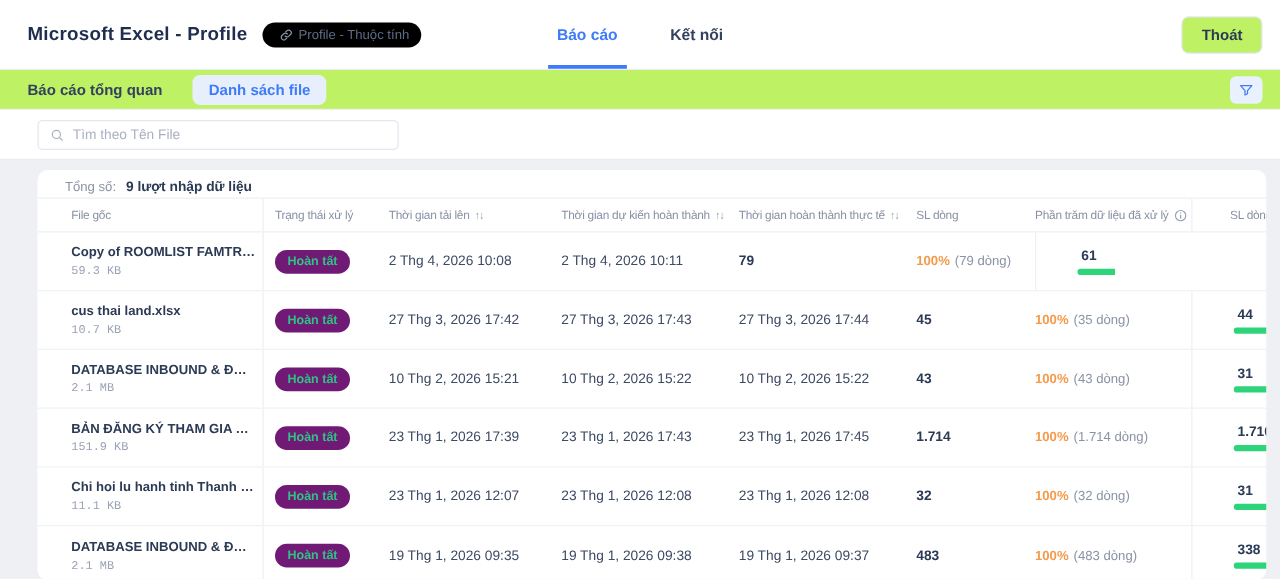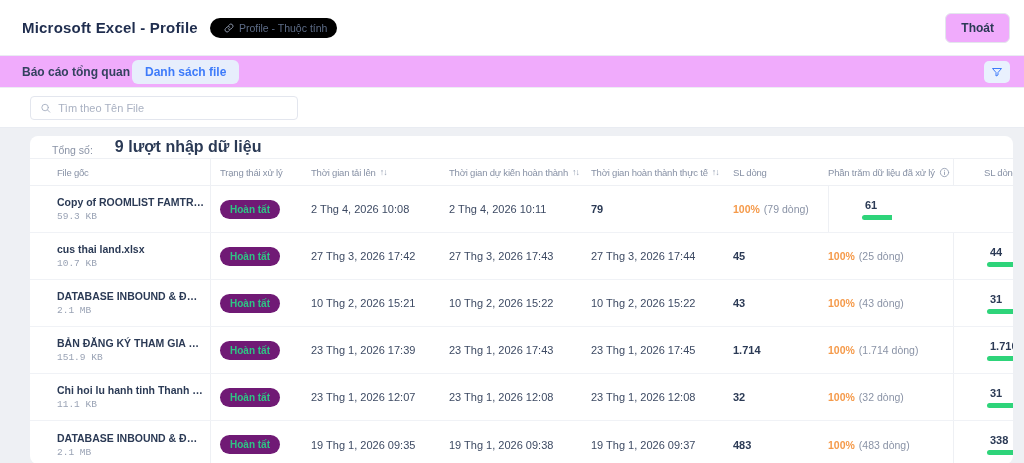--- a/index.html
+++ b/index.html
@@ -21,51 +21,51 @@
     margin-left:12px; background:#000000; border-radius:12px; padding:4px 10px;
     font-size:10.5px; color:#5d6c87; display:flex; align-items:center; gap:5px; white-space:nowrap;
   }
   .tabs { position:absolute; left:50%; transform:translateX(-50%); top:0; height:100%; display:flex; gap:28px; }
   .tab {
     display:flex; align-items:center; height:100%; padding:0 7px;
     font-size:12.5px; font-weight:bold; color:#33415e; cursor:pointer; border-bottom:3px solid transparent; padding-top:3px;
   }
   .tab.active { color:#3e7bfa; border-bottom-color:#3e7bfa; }
   .exit-btn {
-    margin-left:auto; background:#f0abfc; border:1px solid #e3e6ed; border-radius:6px;
+    margin-left:auto; background:#bef264; border:1px solid #e3e6ed; border-radius:6px;
     padding:7px 15px; font-size:12px; font-weight:bold; color:#2b3a55; cursor:pointer;
   }
   
   .toolbar {
-    height:32px; background:#f0abfc; border-bottom:1px solid #eceef3;
-    display:flex; align-items:center; padding:0 14px 0 22px; gap:2px;
+    height:32px; background:#bef264; border-bottom:1px solid #eceef3;
+    display:flex; align-items:center; padding:0 14px 0 22px; gap:24px;
   }
   .overview-link { font-size:12px; font-weight:bold; color:#33415e; cursor:pointer; }
   .filelist-chip {
     background:#e7eefc; color:#3e7bfa; font-size:12px; font-weight:bold;
     border-radius:6px; padding:5px 13px; cursor:pointer;
   }
   .filter-btn {
     margin-left:auto; width:26px; height:22px; background:#e9f1fe; border-radius:5px;
     display:flex; align-items:center; justify-content:center; cursor:pointer;
   }
   
   .searchrow { height:40px; background:#fff; border-bottom:1px solid #e9ecf2; display:flex; align-items:center; padding:0 30px; }
   .searchbox {
-    width:268px; height:24px; border:1px solid #e3e6ee; border-radius:4px;
+    width:289px; height:24px; border:1px solid #e3e6ee; border-radius:4px;
     display:flex; align-items:center; padding:0 9px; gap:7px; background:#fff;
   }
   .searchbox input { border:none; outline:none; font-size:11px; width:100%; color:#33415e; font-family:"Liberation Sans",sans-serif; }
   .searchbox input::placeholder { color:#a9b1c2; }
   
   .content { padding:8px 11px 0 30px; }
   .card { background:#fff; border-radius:8px; overflow:hidden; height:328px; }
   .summary { height:22px; display:flex; align-items:flex-end; padding:0 0 2px 22px; }
   .summary-label { font-size:10.5px; color:#8a93a6; }
-  .summary-value { font-size:16px; font-weight:bold; color:#2b3a55; margin-left:22px; }
+  .summary-value { font-size:11px; font-weight:bold; color:#2b3a55; margin-left:8px; }
   
   .grid { display:grid; grid-template-columns:181px 100px 138px 142px 142px 95px 125px 60px; }
   .thead { height:28px; border-top:1px solid #eef0f4; border-bottom:1px solid #eef0f4; }
   .th {
     display:flex; align-items:center; font-size:9.5px; color:#8791a5; letter-spacing:-.2px;
     white-space:nowrap; overflow:hidden;
   }
   .sort-ic { font-size:9px; color:#97a1b4; margin-left:4px; letter-spacing:-1px; }
   .trow { height:47px; border-bottom:1px solid #f0f2f6; }
   .trow:last-child { border-bottom:none; }
@@ -92,20 +92,24 @@
   <div class="app-title">Microsoft Excel - Profile</div>
   <div class="badge">
     <span class="info-ic">
       <svg width="10" height="10" viewBox="0 0 24 24" fill="none" stroke="#8a94a8" stroke-width="2.4" stroke-linecap="round">
         <path d="M10 14a5 5 0 0 0 7.1.1l3-3a5 5 0 0 0-7.1-7.1l-1.7 1.7"></path>
         <path d="M14 10a5 5 0 0 0-7.1-.1l-3 3a5 5 0 0 0 7.1 7.1l1.7-1.7"></path>
       </svg>
     </span>
     <span>Profile - Thuộc tính</span>
   </div>
+  <div class="tabs">
+    <div class="tab active">Báo cáo</div>
+    <div class="tab">Kết nối</div>
+  </div>
   <button class="exit-btn">Thoát</button>
 </div>
 
 <div class="toolbar">
   <span class="overview-link">Báo cáo tổng quan</span>
   <span class="filelist-chip">Danh sách file</span>
   <span class="filter-btn">
     <svg width="12" height="12" viewBox="0 0 24 24" fill="none" stroke="#3e7bfa" stroke-width="2" stroke-linejoin="round">
       <path d="M3 5h18l-7 8v5l-4 2v-7L3 5z"></path>
     </svg>
@@ -187,21 +191,21 @@
       </div>
       <div class="cell c2">
           <span class="pill">Hoàn tất</span>
         </div>
       <div class="cell date">27 Thg 3, 2026 17:42</div>
       <div class="cell date">27 Thg 3, 2026 17:43</div>
       <div class="cell date">27 Thg 3, 2026 17:44</div>
       <div class="cell num">45</div>
       <div class="cell">
         <span class="pct">100%</span>
-        <span class="pctd">(25 dòng)</span>
+        <span class="pctd">(35 dòng)</span>
       </div>
       <div class="cell c8">
         <div class="num8">44</div>
         <div class="pbar"></div>
       </div>
     </div>
 
     <div class="grid trow">
       <div class="cell c1 col">
         <div class="file-name">DATABASE INBOUND &amp; ĐÀI LOAN.xlsx</div>

